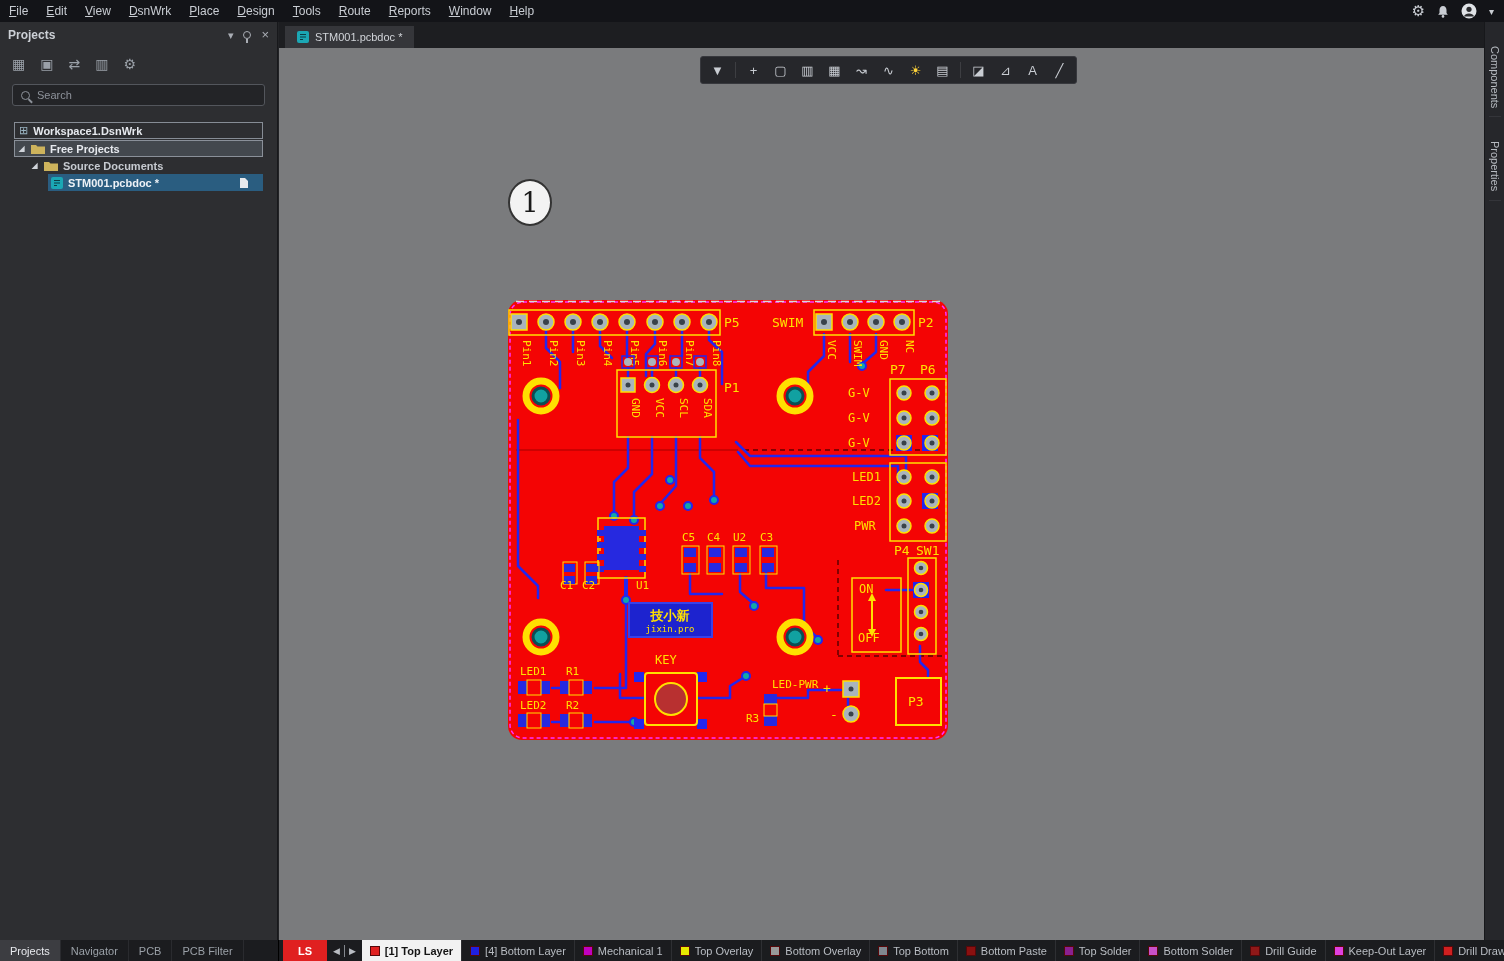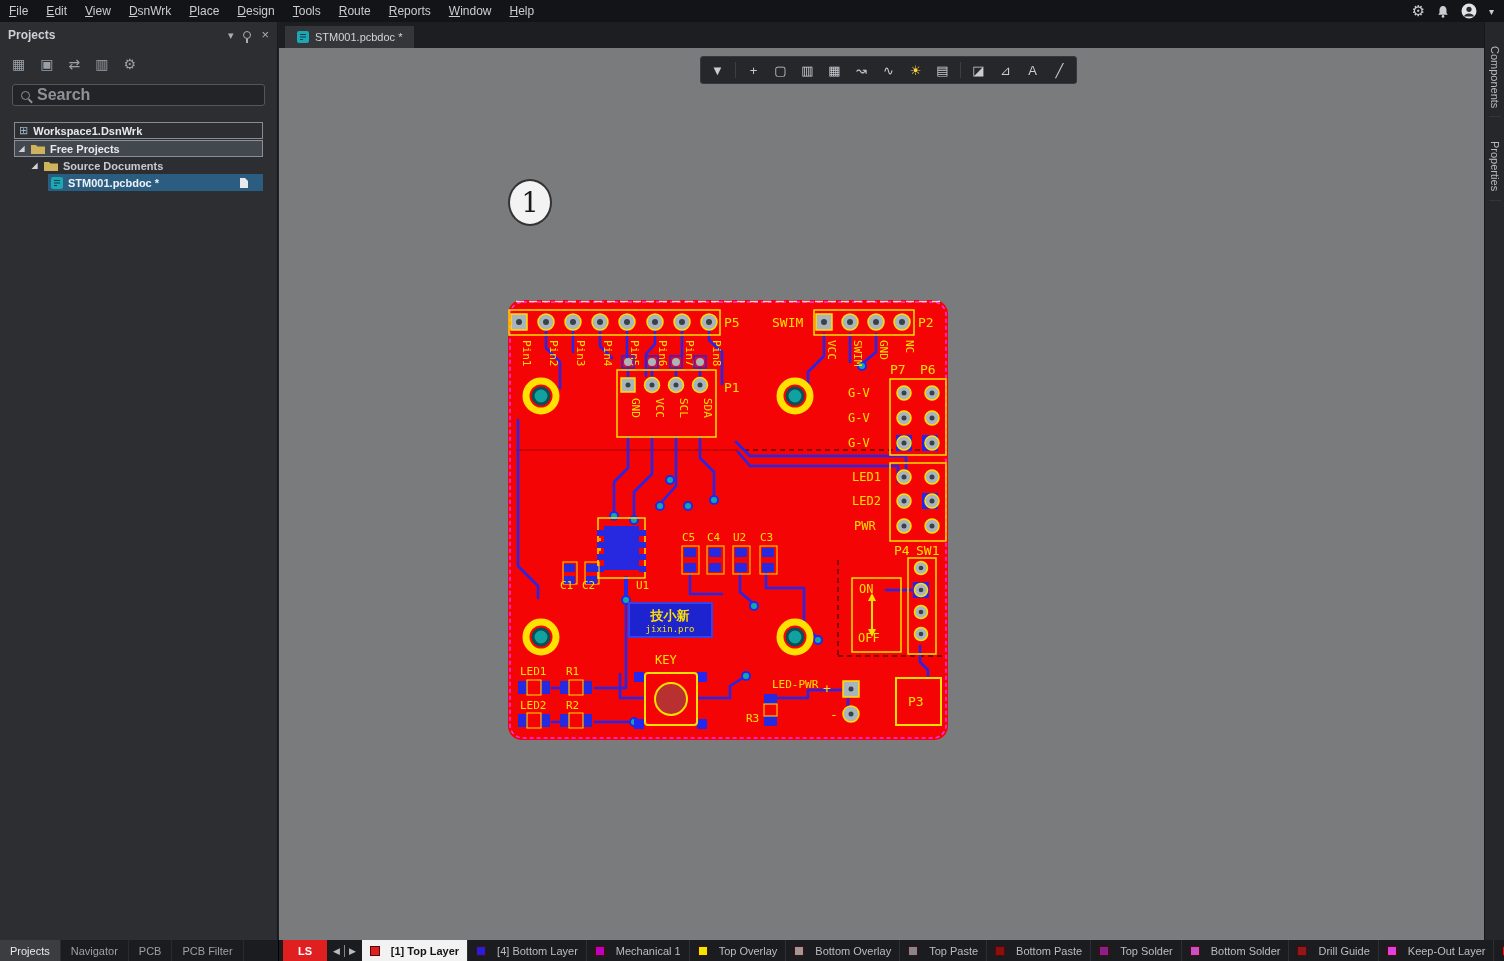--- a/index.html
+++ b/index.html
@@ -25,21 +25,21 @@
   .pin-icon { position:relative; width:8px; height:8px; border:1.5px solid #a9adb4; border-radius:50%; display:inline-block; }
   .pin-icon::after { content:""; position:absolute; left:2px; top:7px; width:1.5px; height:4px; background:#a9adb4; }
   #panel-toolbar { height:32px; display:flex; align-items:center; gap:15px; padding:0 12px; }
   .ptb-icon { color:#9aa0a8; font-size:14px; }
   #search-box { border:1px solid #53565c; border-radius:3px; background:#232427; height:22px;
                 display:flex; align-items:center; padding:0 8px; margin:4px 12px 0 12px; }
   .mag { position:relative; width:9px; height:9px; border:1.5px solid #8d929a; border-radius:50%;
          display:inline-block; margin-right:7px; flex:0 0 auto; }
   .mag::after { content:""; position:absolute; width:5px; height:1.5px; background:#8d929a;
                 transform:rotate(45deg); left:6px; top:8px; }
-  #search-box input { background:transparent; border:none; outline:none; color:#c6cad0; font-size:16px; width:100%;font-weight:bold; }
+  #search-box input { background:transparent; border:none; outline:none; color:#c6cad0; font-size:11px; width:100%; }
   #search-box input::placeholder { color:#8d929a; }
 
   #tree { margin-top:16px; font-size:11px; }
   .tree-row { height:17px; display:flex; align-items:center; gap:5px; padding-right:14px; }
   .tree-label { white-space:nowrap;font-weight:bold; }
   .bold { font-weight:bold; color:#e6e9ee; }
   .row-workspace { margin:0 14px; border:1px solid #868c95; padding-left:4px; }
   .row-freedocs  { margin:1px 14px 0 14px; border:1px solid #8a9099; background:#43484e; padding-left:2px; }
   .row-sourcedocs{ padding-left:30px; }
   .row-doc { margin-left:48px; margin-right:14px; background:#2a5d80; padding-left:3px; color:#eef2f6; }
@@ -84,21 +84,21 @@
                display:flex; align-items:stretch; font-size:11px; color:#9aa0a7; z-index:30; }
   #panel-tabs { width:279px; display:flex; border-right:1px solid #000; }
   .panel-tab { display:flex; align-items:center; padding:0 10px; border-right:1px solid #2a2b2f; }
   .panel-tab.active { background:#3c3d41; color:#e8eaee; }
   #ls-tab { width:44px; background:#e02020; color:#fff; display:flex; align-items:center;
             justify-content:center; font-weight:bold; margin-left:4px; }
   #layer-arrows { display:flex; align-items:center; gap:4px; padding:0 6px; }
   .arrow-btn { color:#b9bdc3; font-size:9px; }
   .vdiv { width:1px; height:12px; background:#84888e; }
   #layer-tabs { flex:1; display:flex; overflow:hidden; white-space:nowrap; }
-  .layer-tab { display:flex; align-items:center; gap:11px; padding:0 8px; border-right:1px solid #2e2f33;
+  .layer-tab { display:flex; align-items:center; gap:5px; padding:0 8px; border-right:1px solid #2e2f33;
                color:#b9bdc3; flex:0 0 auto; }
   .layer-tab.active { background:#f2f2f2; color:#141414; font-weight:bold; }
   .swatch { width:10px; height:10px; border:1px solid #55080a; display:inline-block; }
 </style>
 </head>
 <body>
 
 <div id="menubar">
   <span class="menu-item">File</span>
   <span class="menu-item">Edit</span>
@@ -594,21 +594,21 @@
     <span class="layer-tab">
       <span class="swatch" style="background-color: rgb(232, 232, 0);"></span>
       <span>Top Overlay</span>
       </span>
     <span class="layer-tab">
       <span class="swatch" style="background-color: rgb(154, 154, 154);"></span>
       <span>Bottom Overlay</span>
       </span>
     <span class="layer-tab">
       <span class="swatch" style="background-color: rgb(128, 136, 144);"></span>
-      <span>Top Paste</span>
+      <span>Top Bottom</span>
       </span>
     <span class="layer-tab">
       <span class="swatch" style="background-color: rgb(138, 16, 16);"></span>
       <span>Bottom Paste</span>
       </span>
     <span class="layer-tab">
       <span class="swatch" style="background-color: rgb(138, 32, 144);"></span>
       <span>Top Solder</span>
       </span>
     <span class="layer-tab">

